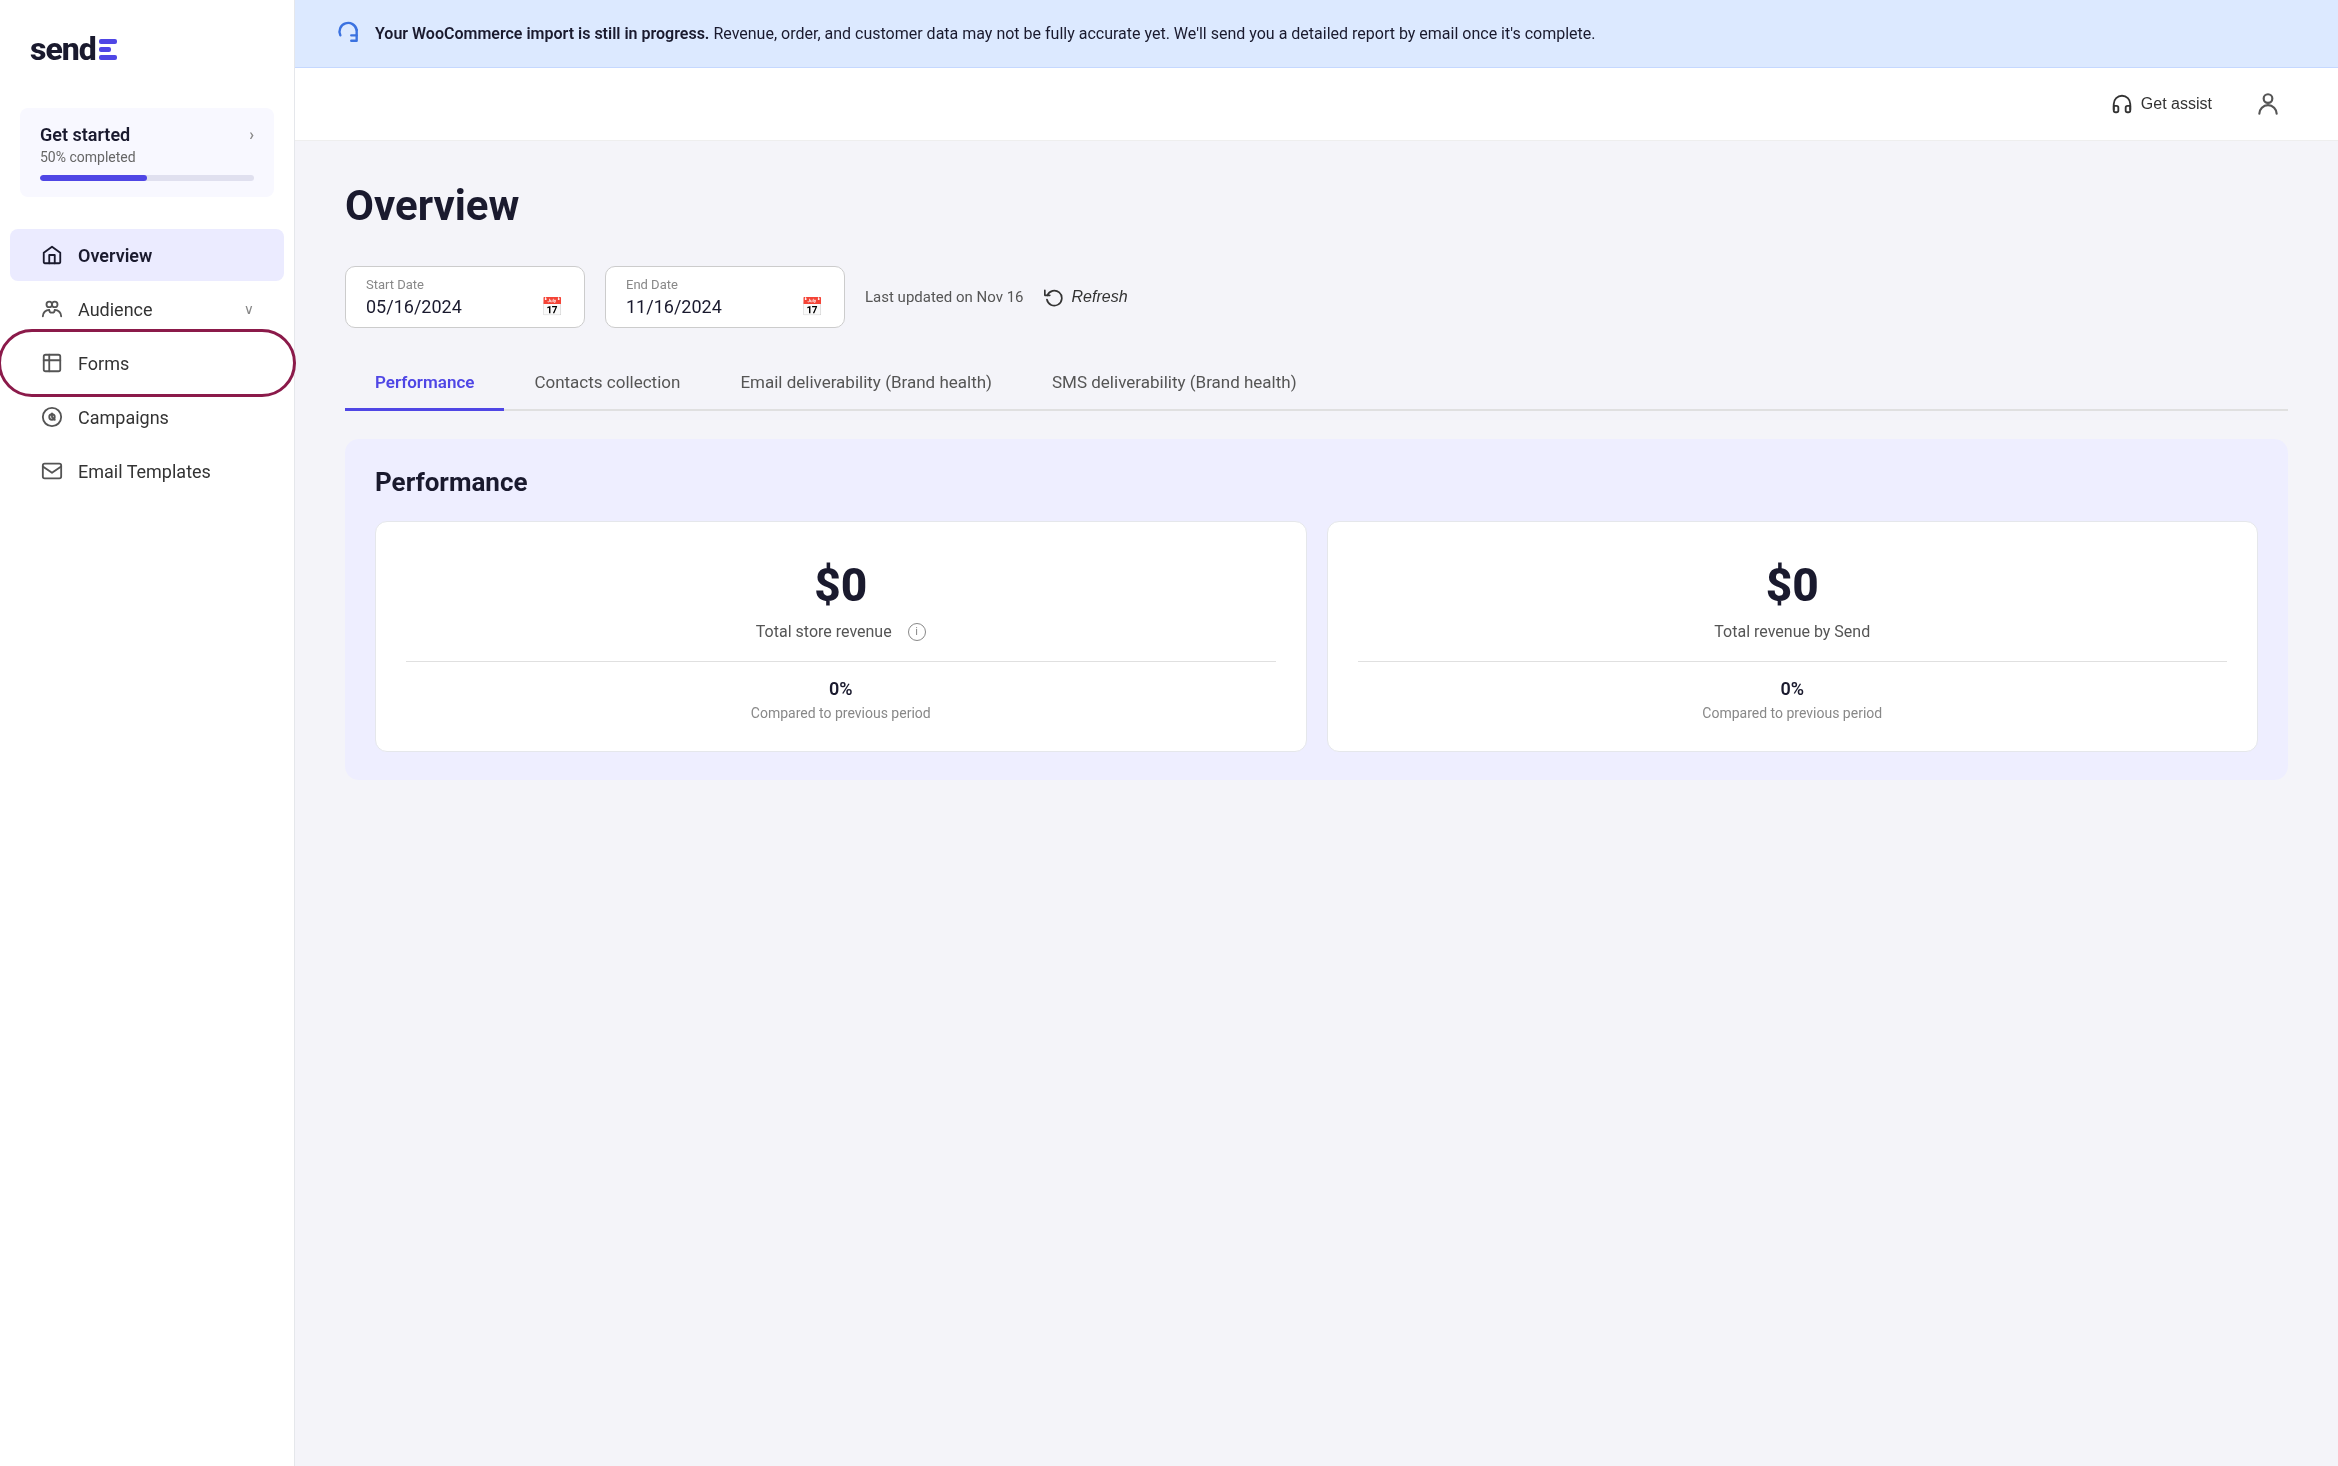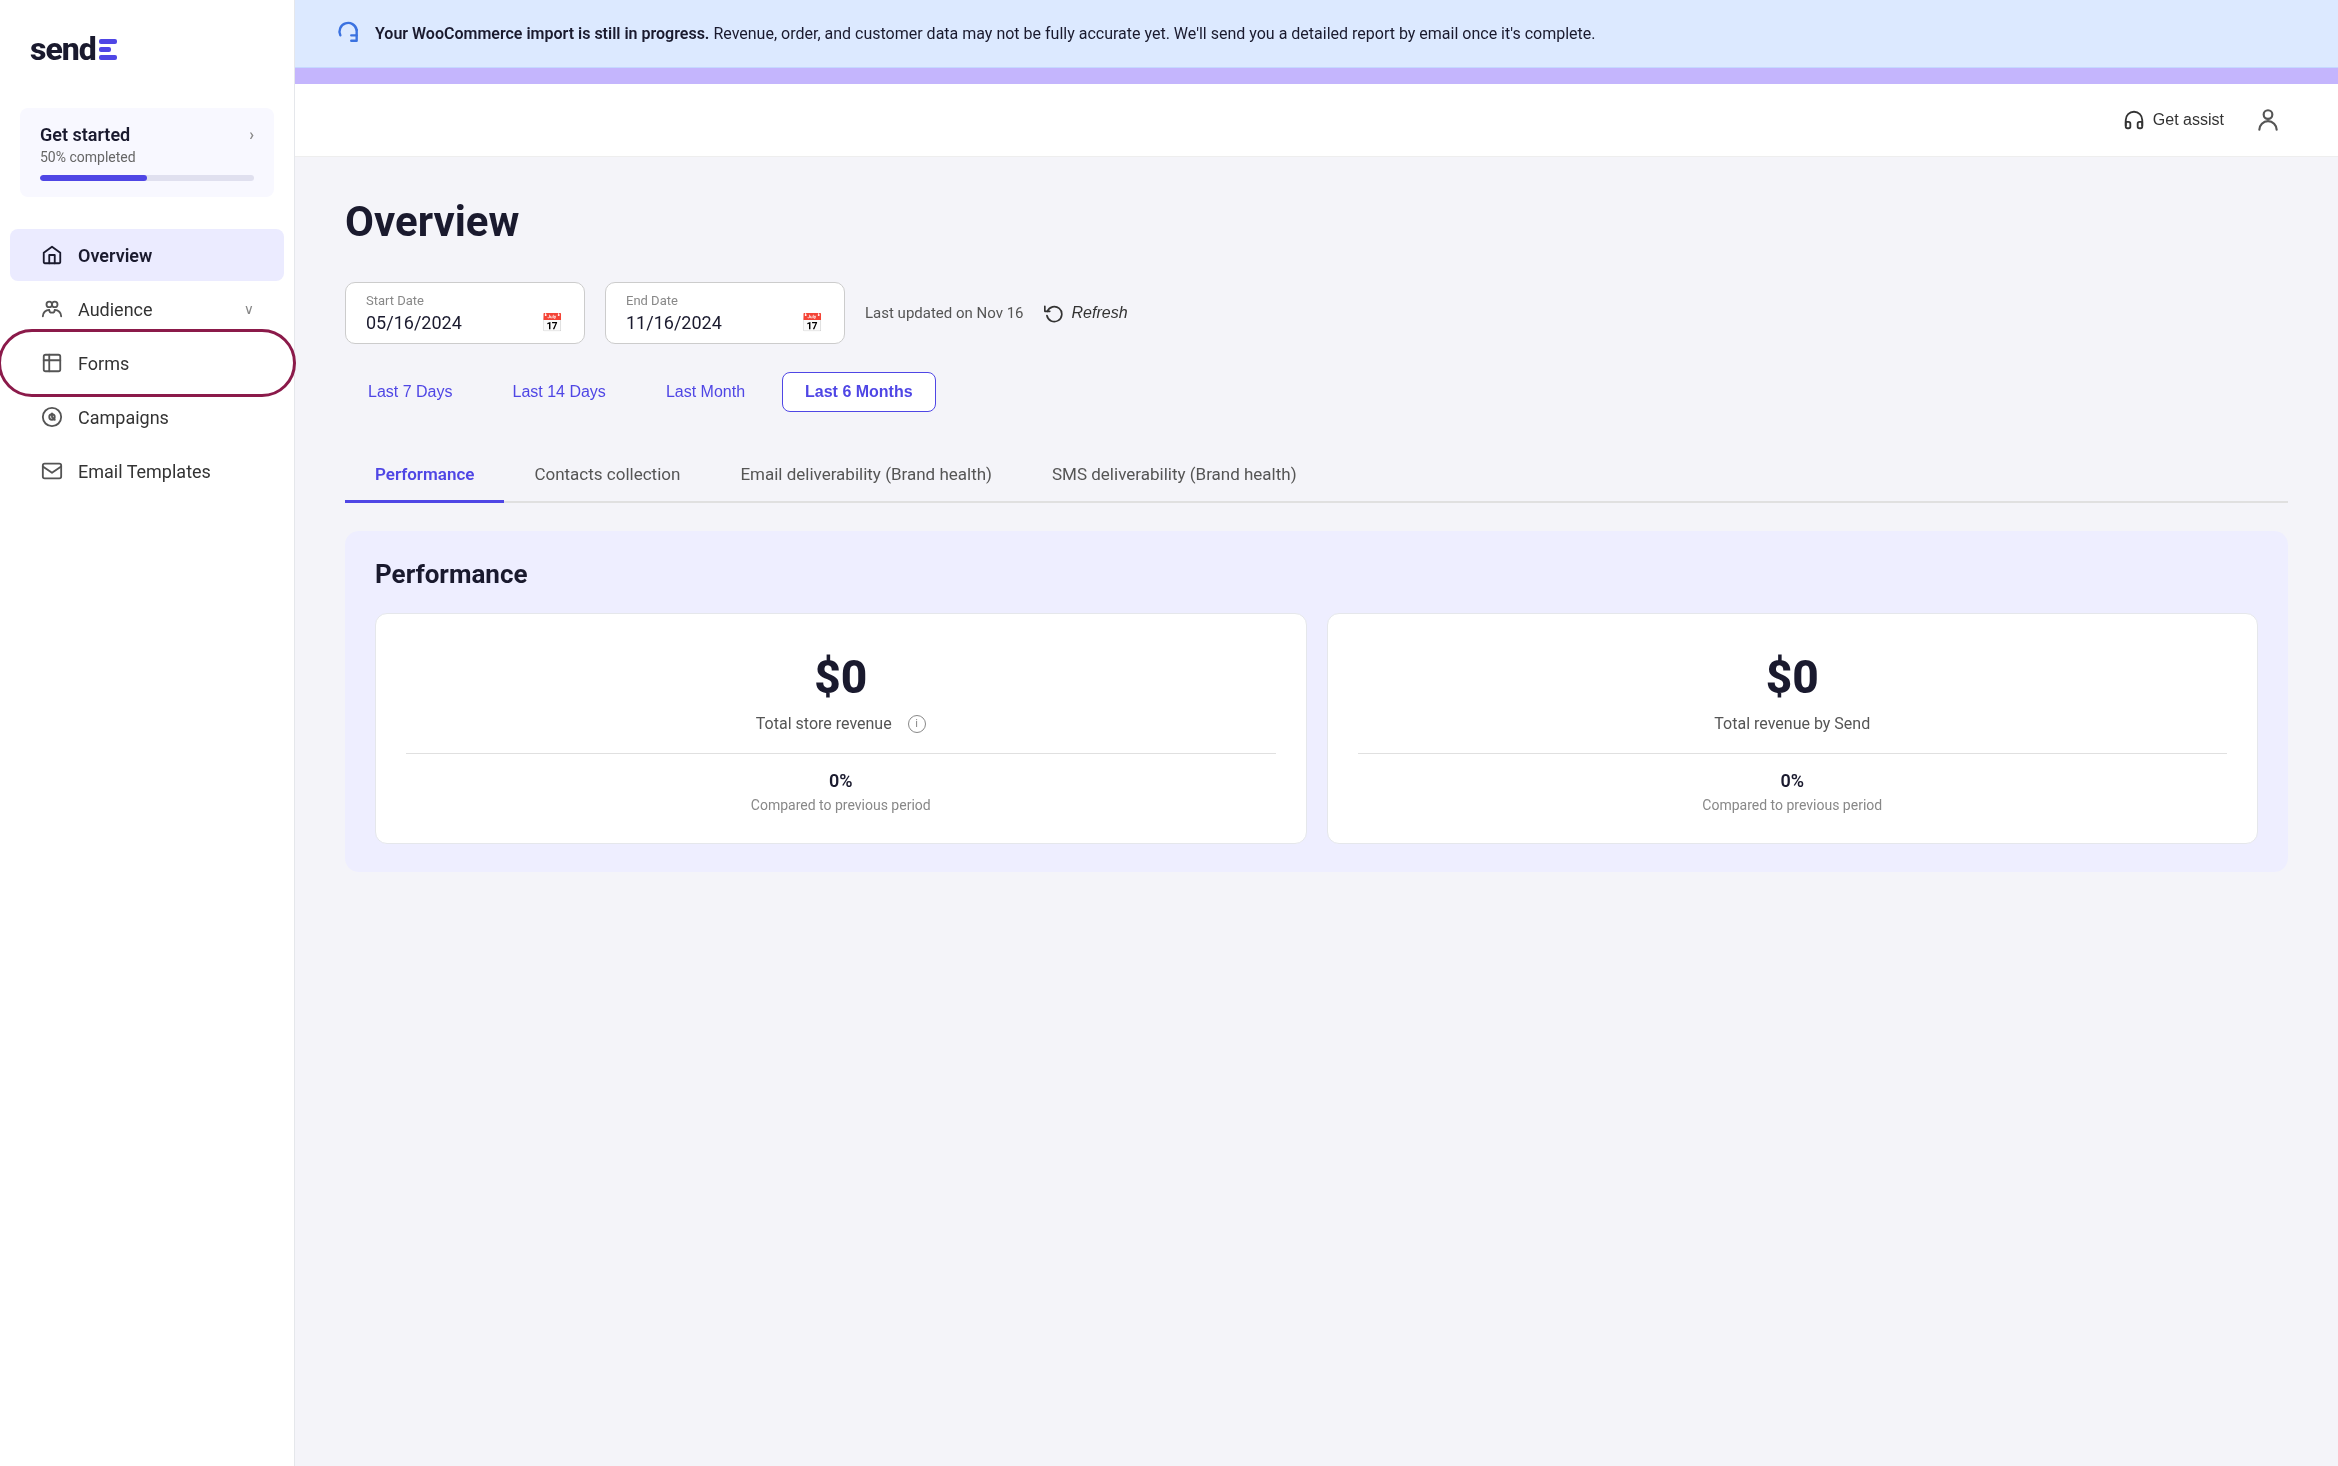--- a/index.html
+++ b/index.html
@@ -165,22 +165,21 @@
       font-weight: 600;
     }
 
     
     .header-bar {
       background: #ffffff;
       padding: 16px 50px;
       display: flex;
       justify-content: flex-end;
       border-bottom: 1px solid #eee;
-      gap: 8px;
-      margin-top: 16px;
+      gap: 20px;
     }
     .get-assist-btn {
       display: flex;
       align-items: center;
       gap: 8px;
       font-size: 16px;
       color: #333;
       cursor: pointer;
       padding: 8px 16px;
       border-radius: 8px;
@@ -529,26 +528,20 @@
 
       <button class="refresh-btn">
         <svg width="20" height="20" viewBox="0 0 24 24" fill="none" stroke="#333" stroke-width="2" stroke-linecap="round" stroke-linejoin="round">
           <polyline points="1 4 1 10 7 10"></polyline>
           <path d="M3.51 15a9 9 0 1 0 .49-5"></path>
         </svg>
         <span>Refresh</span>
       </button>
     </div>
 
-    <div class="filter-pills">
-      <button class="pill">Last 7 Days</button>
-      <button class="pill">Last 14 Days</button>
-      <button class="pill">Last Month</button>
-      <button class="pill active">Last 6 Months</button>
-    </div>
 
     <div class="tabs">
       <div class="tab active">Performance</div>
       <div class="tab">Contacts collection</div>
       <div class="tab">Email deliverability (Brand health)</div>
       <div class="tab">SMS deliverability (Brand health)</div>
     </div>
 
     <div class="performance-section">
       <div class="performance-section-title">Performance</div>

